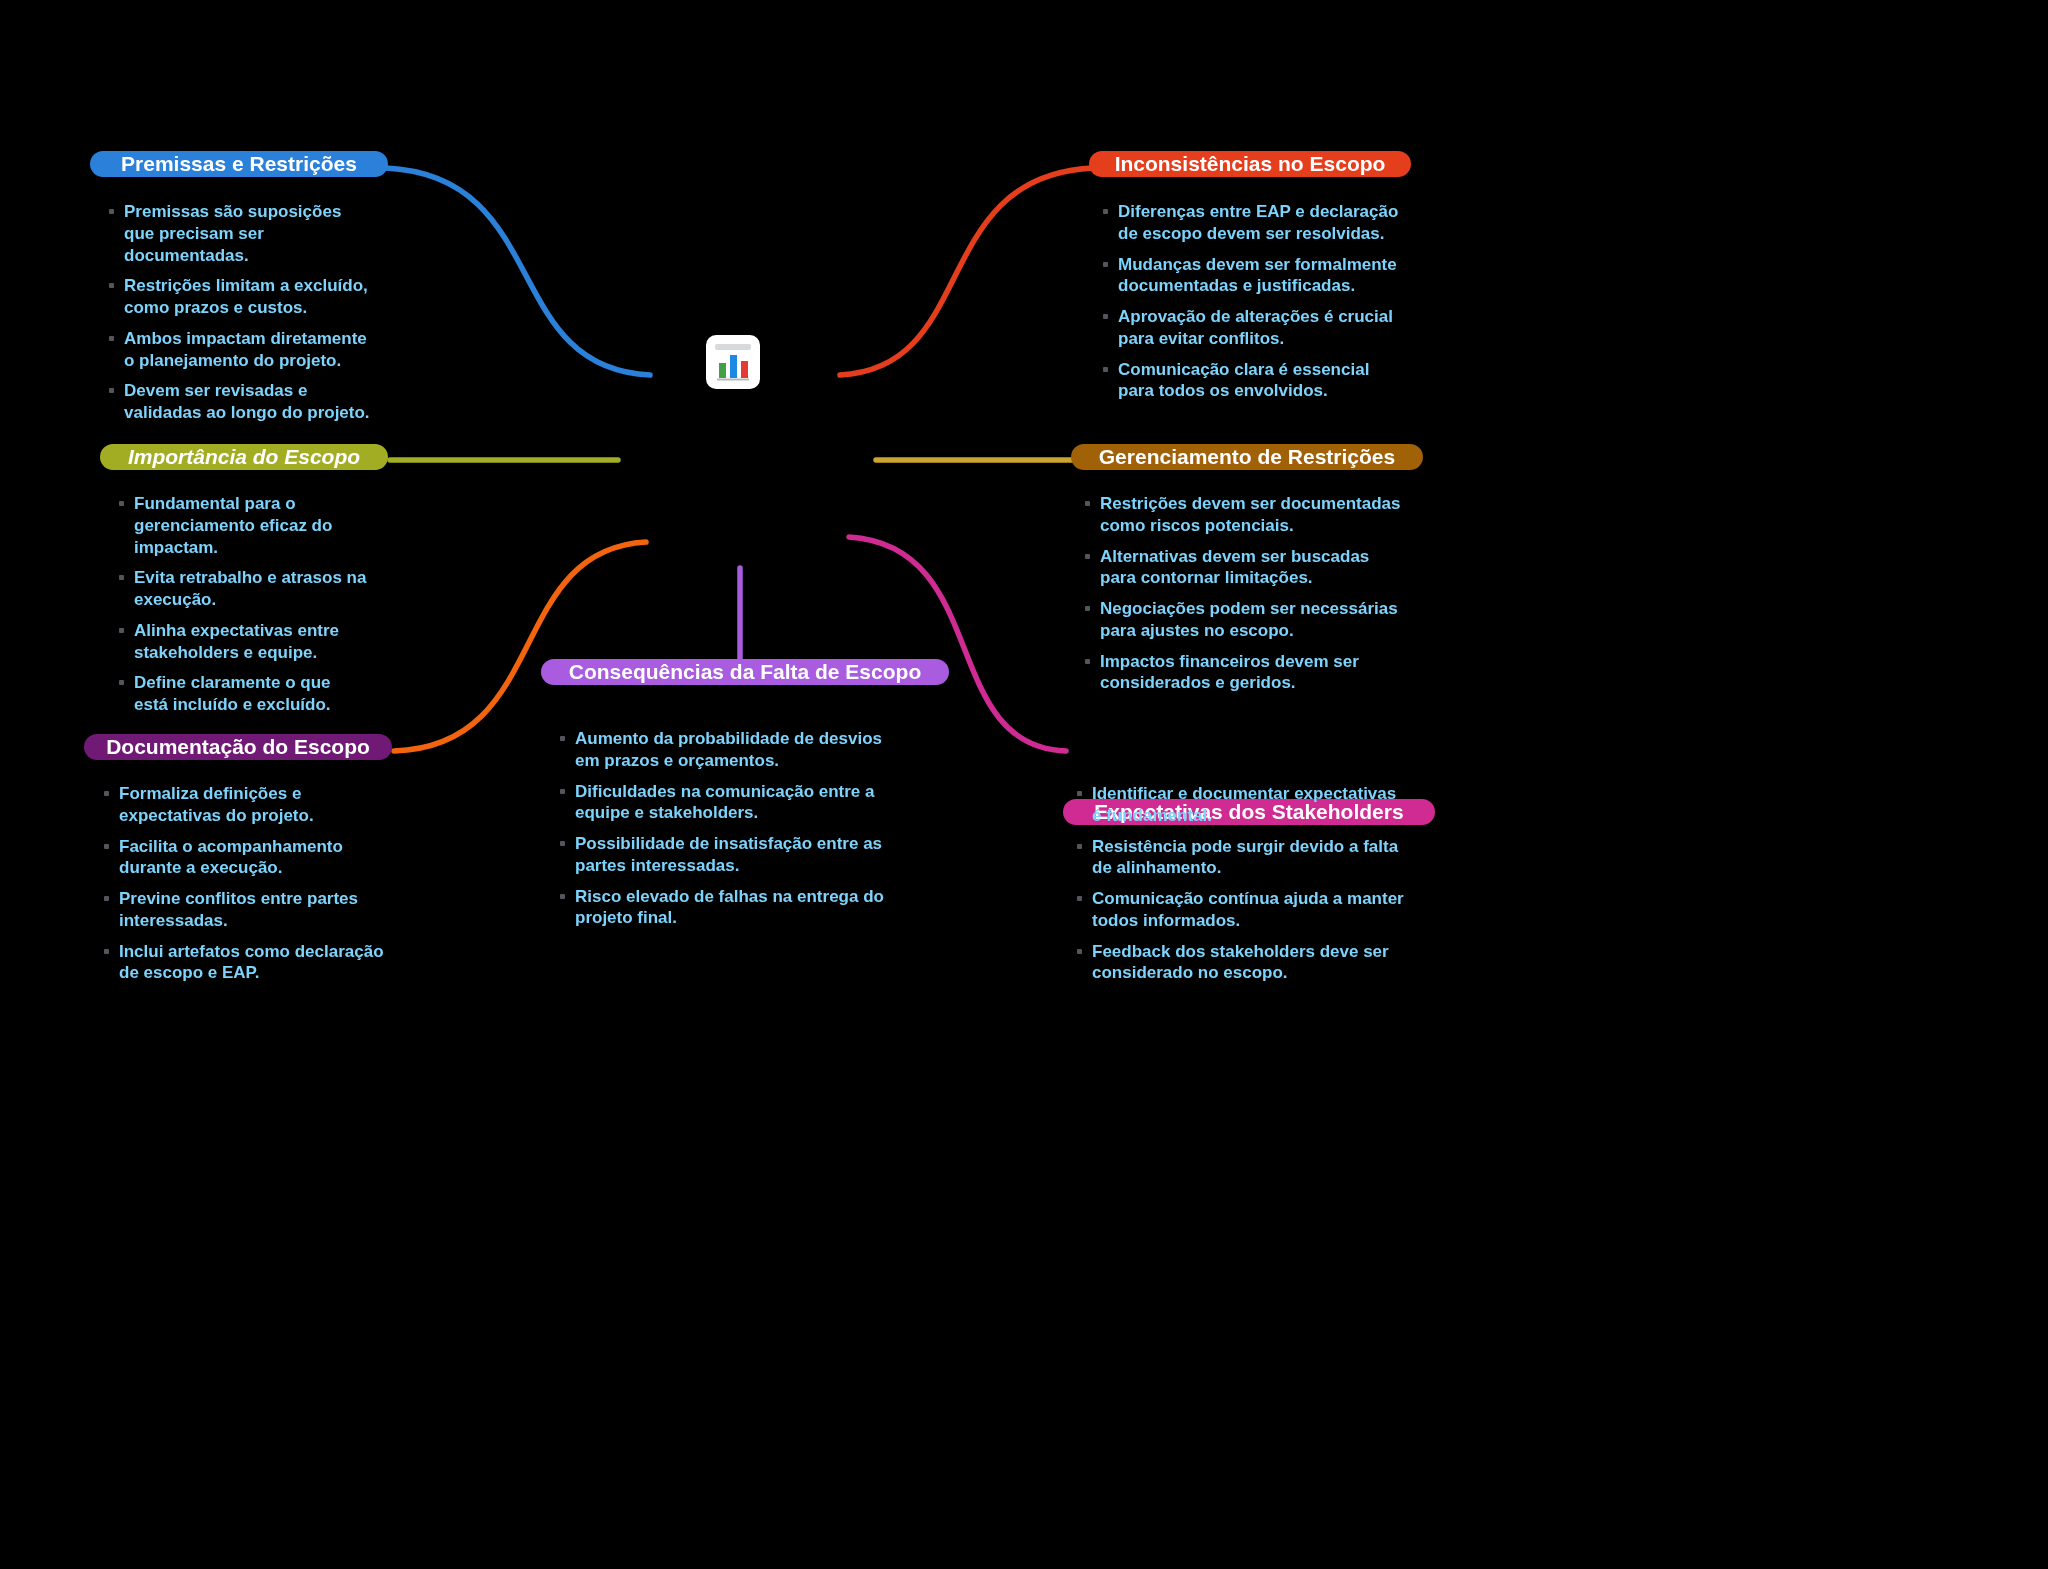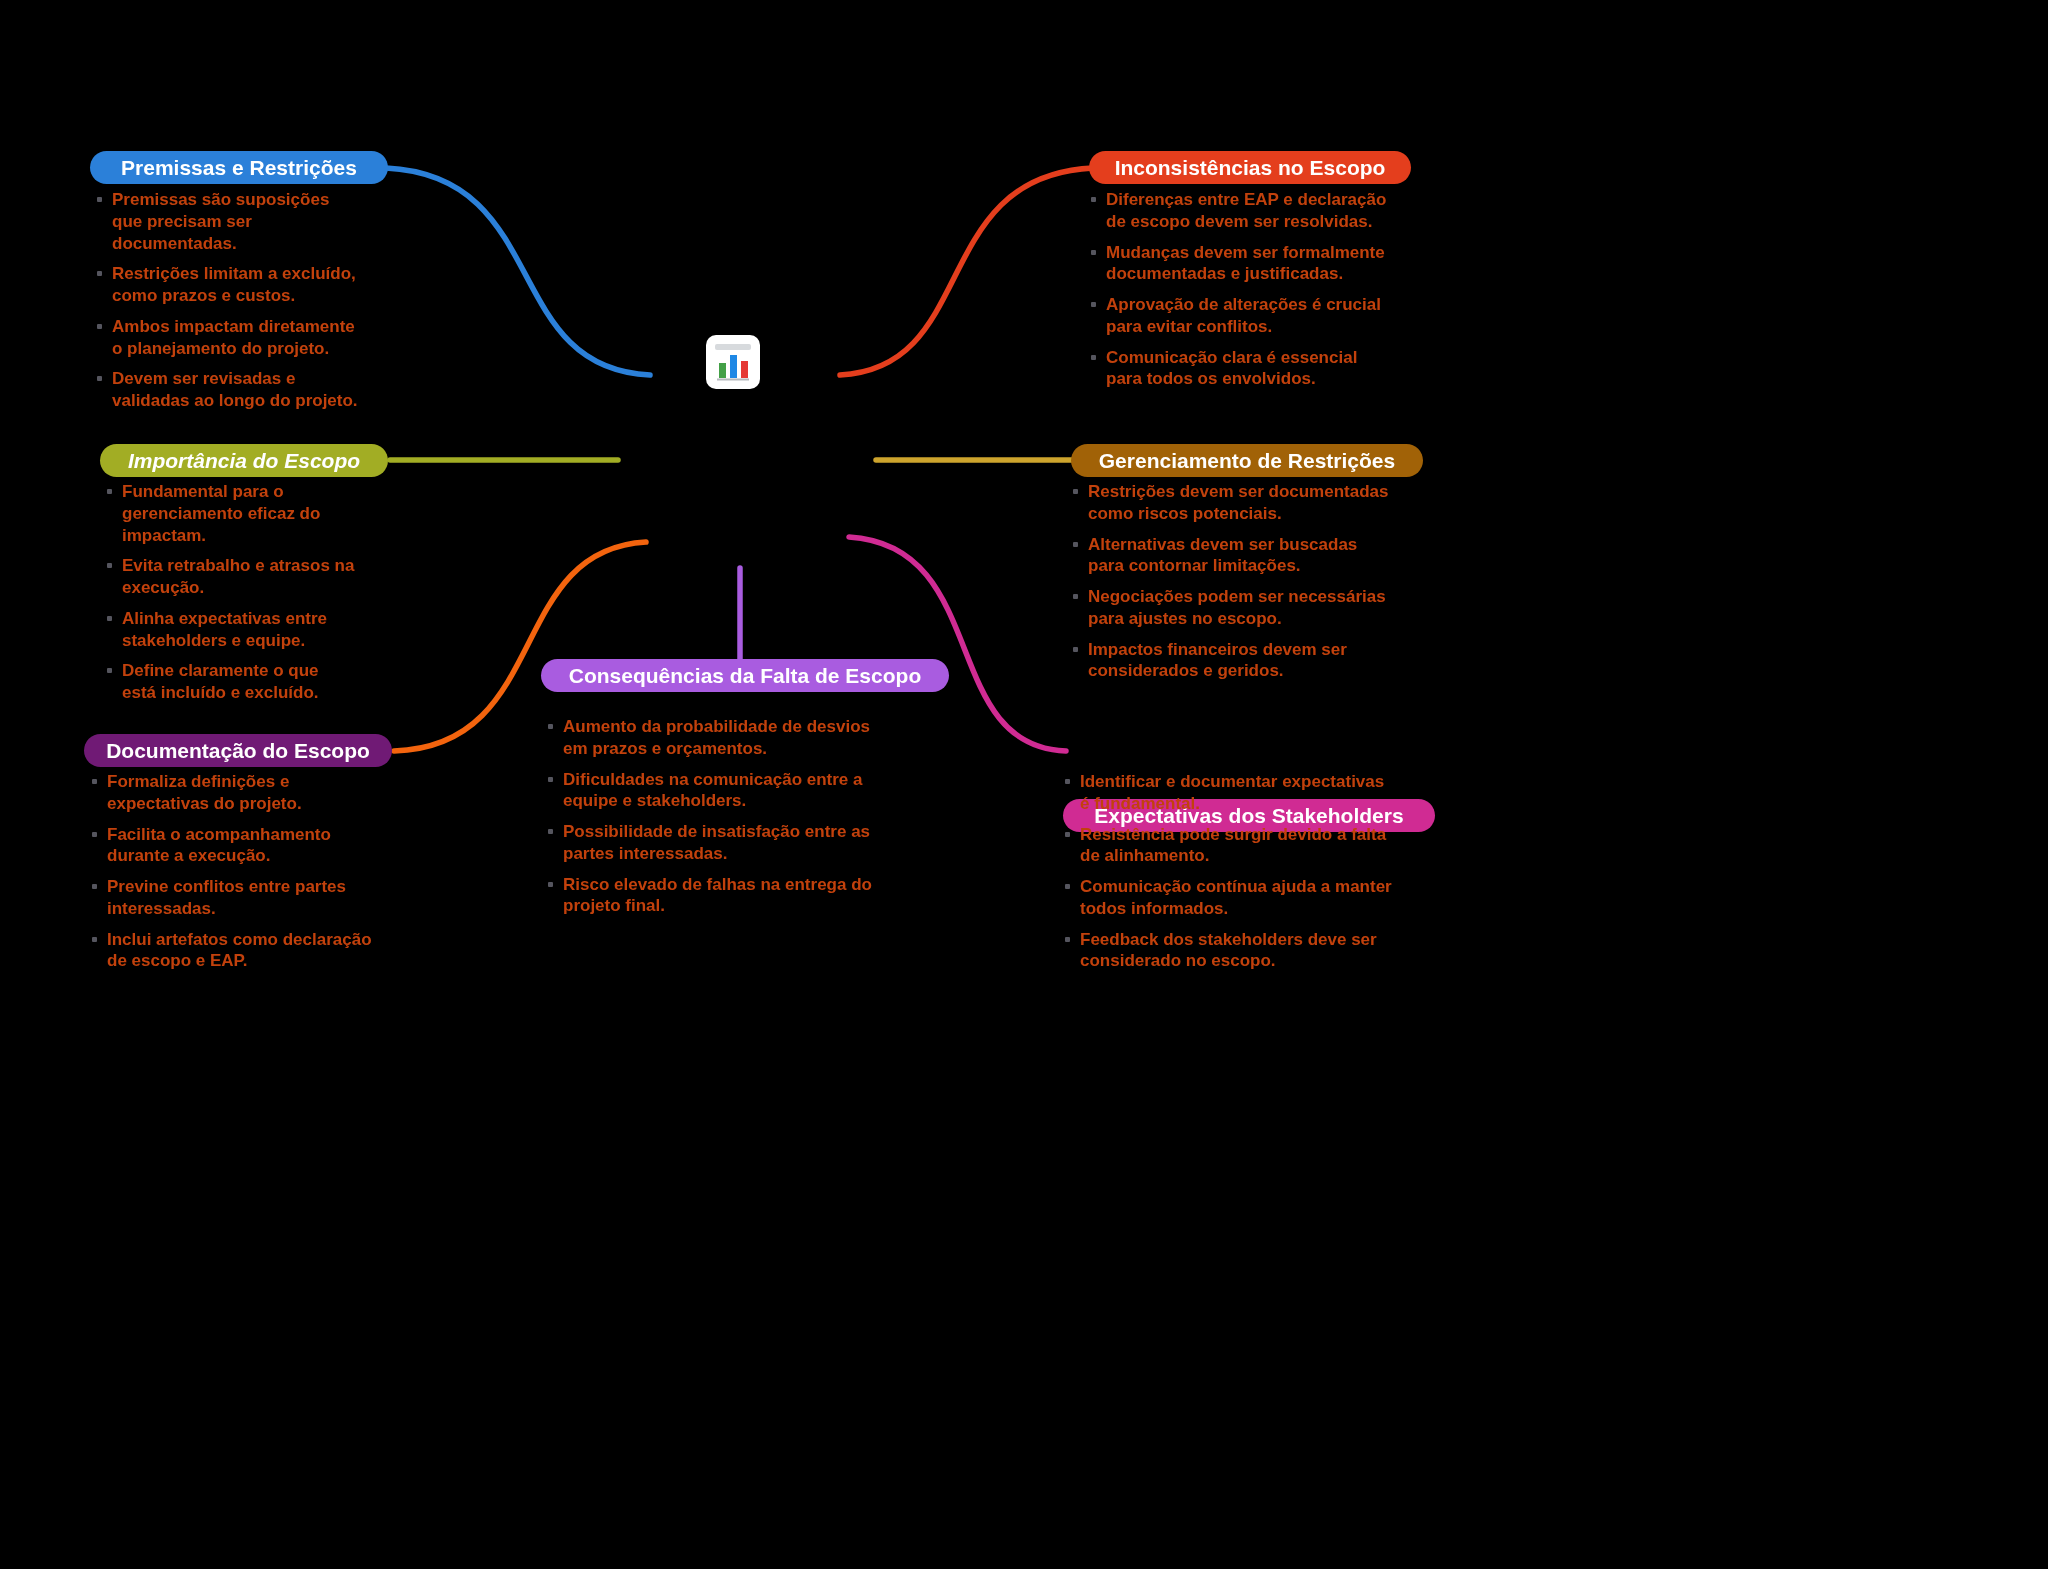--- a/index.html
+++ b/index.html
@@ -20,38 +20,38 @@
     left: 0;
     top: 0;
   }
   .connectors path, .connectors line {
     fill: none;
     stroke-width: 5.5;
     stroke-linecap: round;
   }
   .pill {
     position: absolute;
-    height: 33px;
+    height: 26px;
     border-radius: 17px;
     display: flex;
     align-items: center;
     justify-content: center;
     color: #fff;
     font-weight: bold;
     font-size: 21px;
     white-space: nowrap;
     box-sizing: border-box;
     padding: 0 12px;
   }
   .blist {
     position: absolute;
     list-style: none;
-    margin: 0;
+    margin: 12px;
     padding: 0;
-    color: #c2410c;
+    color: #7dd3fc;
   }
   .blist li {
     position: relative;
     padding-left: 17px;
     margin-bottom: 9px;
     font-size: 17px;
     line-height: 1.28;
     font-weight: 600;
   }
   .blist li::before {

